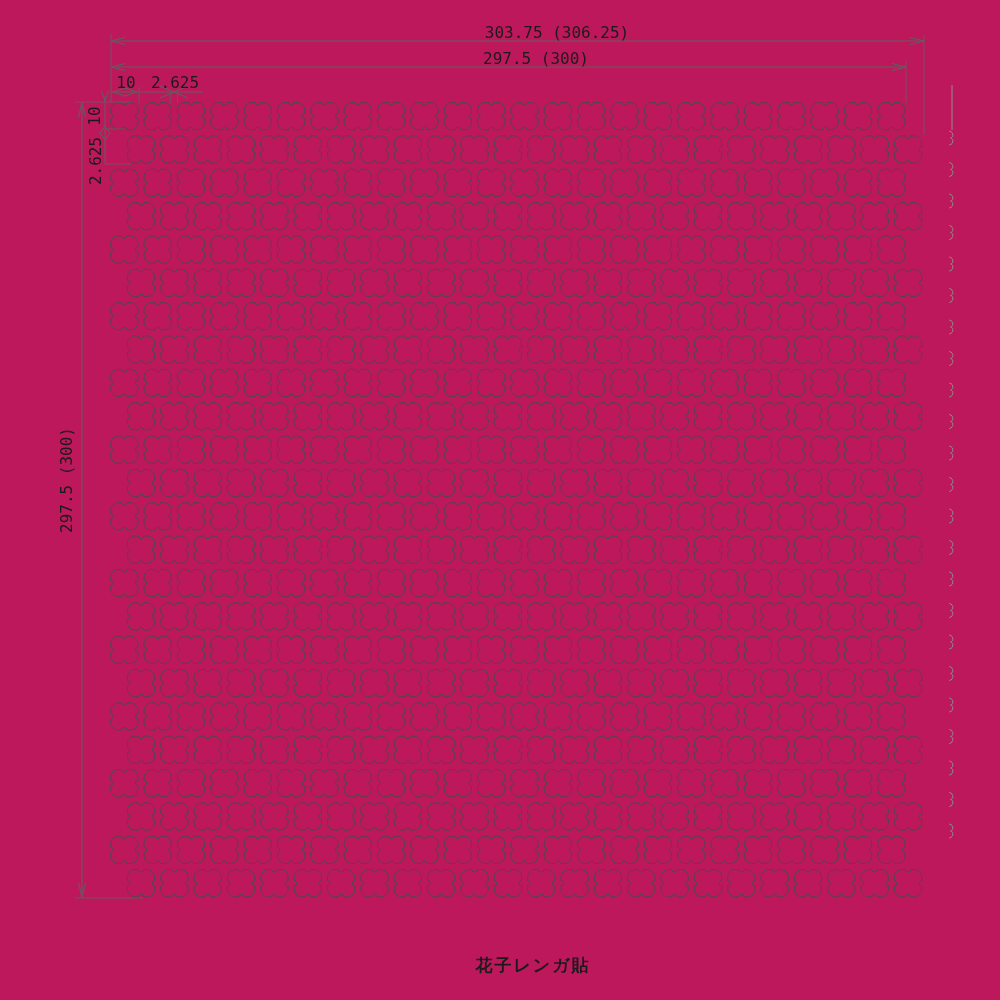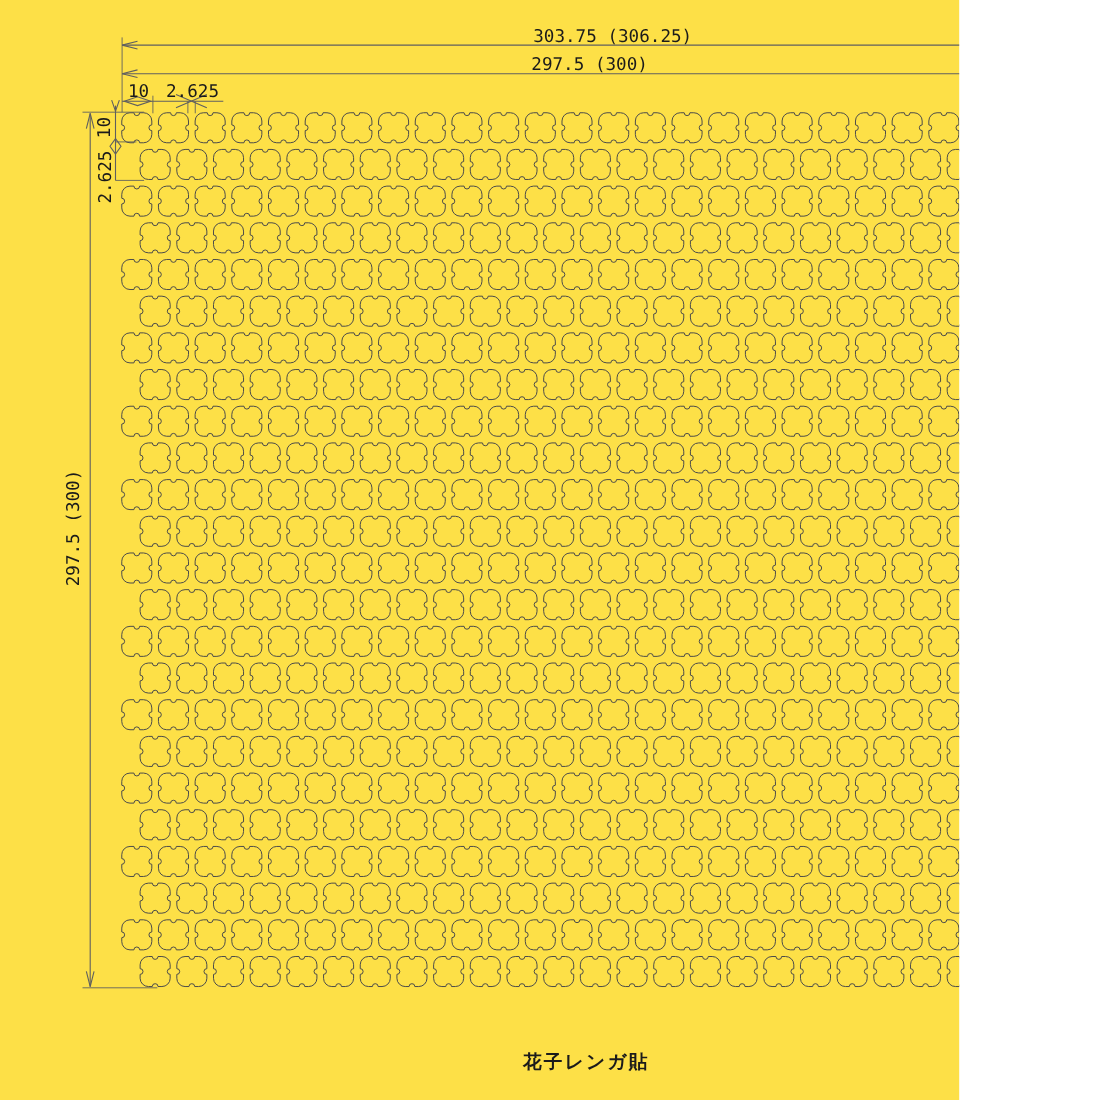--- a/index.html
+++ b/index.html
@@ -1,16 +1,16 @@
 <!DOCTYPE html>
 <html style="--tile-stroke: #4a4a4a; --dim-stroke: #5f5f5f; --frag-stroke: #8d8d8d; --text-color: #1b1b1b;"><head>
 <meta charset="utf-8">
 <style>
   html,body{margin:0;padding:0;background:#ffffff;}
-  #canvas{position:relative;width:872px;height:1000px;background:#fde047;overflow:hidden;}
+  #canvas{position:relative;width:1000px;height:1000px;background:#be185d;overflow:hidden;}
   svg{display:block;}
   .tile{fill:none;stroke:var(--tile-stroke,#4a4a4a);stroke-width:0.9;}
   .dimline{stroke:var(--dim-stroke,#5f5f5f);stroke-width:1;fill:none;}
   .extline{stroke:var(--dim-stroke,#6a6a6a);stroke-width:0.8;fill:none;}
   .fragment{fill:none;stroke:var(--frag-stroke,#8d8d8d);stroke-width:1;}
   .sheetline{stroke:var(--frag-stroke,#9a9a9a);stroke-width:1;}
   .dimtext{font-family:"DejaVu Sans Mono","Liberation Mono",monospace;font-size:16px;fill:var(--text-color,#1b1b1b);}
   .caption{font-family:"Liberation Sans","DejaVu Sans",sans-serif;font-size:17px;font-weight:600;letter-spacing:2px;fill:var(--text-color,#111111);}
 </style>
 </head>

